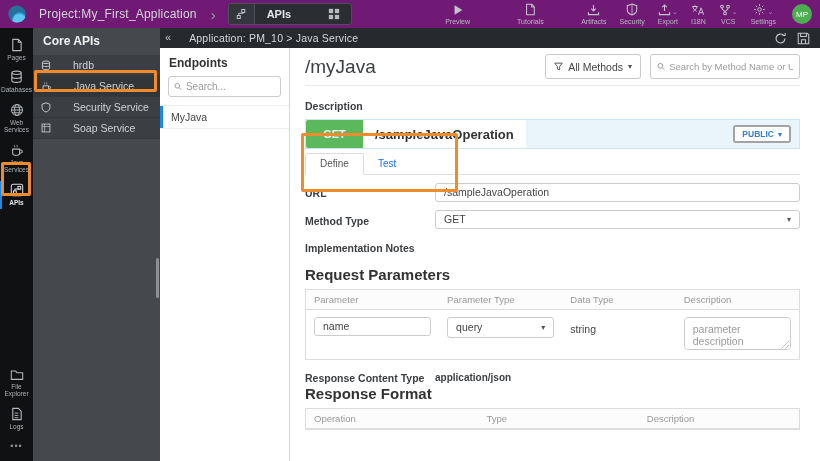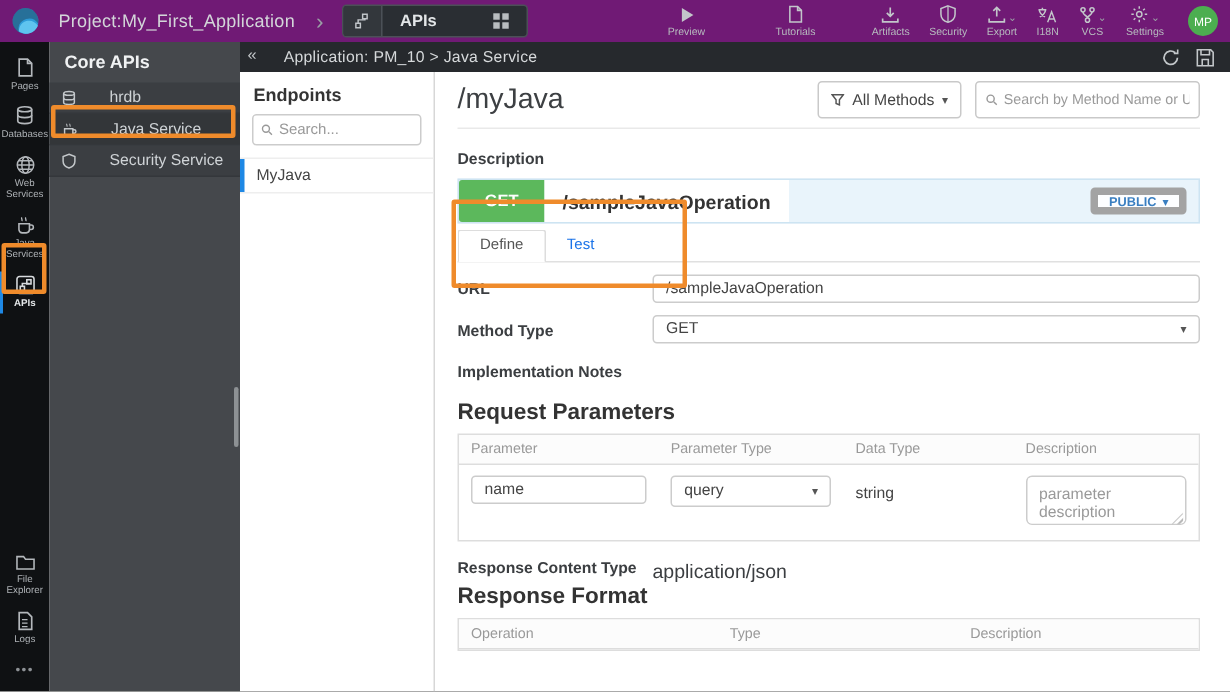--- a/index.html
+++ b/index.html
@@ -85,41 +85,41 @@
     background:repeating-linear-gradient(135deg, transparent 0 2px, #b9b9b9 2px 3px); clip-path:polygon(100% 0,100% 100%,0 100%); }
   input.ti { width:100%; height:19px; border:1px solid #ccc; border-radius:3px; font-family:inherit; font-size:10.5px; color:#444; padding:0 8px; outline:none; }
   .sel { height:19px; border:1px solid #ccc; border-radius:3px; display:flex; align-items:center; font-size:10.5px; color:#444; padding:0 8px; cursor:pointer; background:#fff; }
   .sel .sel-caret { margin-left:auto; font-size:8px; color:#555; }
 
   
   .operation { margin-top:7px; position:relative; }
   .op-head { height:30px; background:#e9f4fb; border:1px solid #cde4f2; display:flex; align-items:stretch; }
   .get-badge { width:57px; background:#5cb85c; color:#fff; font-size:11px; font-weight:bold; display:flex; align-items:center; justify-content:center; border-radius:2px 0 0 2px; cursor:pointer; }
   .op-path { background:#fff; display:flex; align-items:center; padding:0 12px; font-size:13px; font-weight:bold; color:#333; }
-  .public-btn { margin:auto 8px auto auto; height:18px; border:5px solid #a3a3a3; border-radius:3px; background:#fdfeff; color:#3a7fc1; font-size:8.5px; font-weight:bold; display:flex; align-items:center; gap:4px; padding:0 7px; cursor:pointer; }
+  .public-btn { margin:auto 8px auto auto; height:18px; border:2px solid #a3a3a3; border-radius:3px; background:#fdfeff; color:#3a7fc1; font-size:8.5px; font-weight:bold; display:flex; align-items:center; gap:4px; padding:0 7px; cursor:pointer; }
   .tabs-row { display:flex; align-items:flex-end; border-bottom:1px solid #e0e0e0; margin-top:3px; height:23px; }
   .tab { font-size:10px; padding:4px 14px 5px; cursor:pointer; }
   .tab.active { border:1px solid #ddd; border-bottom:1px solid #fff; margin-bottom:-1px; background:#fff; color:#555; border-radius:2px 2px 0 0; }
   .tab.link { color:#1a73e8; }
 
   
   .sec-title { font-size:15px; font-weight:bold; color:#333; margin-top:12px; }
   .tbl { border:1px solid #ddd; margin-top:6px; }
   .tbl-head { display:flex; background:#fcfcfc; border-bottom:1px solid #ddd; }
   .tbl-head .th { font-size:9.5px; color:#999; padding:4px 8px; }
   .tbl-row { display:flex; align-items:flex-start; }
   .tbl-row .td { padding:7px 8px; font-size:10.5px; color:#444; }
   .rp-c1 { width:27%; } .rp-c2 { width:25%; } .rp-c3 { width:23%; } .rp-c4 { width:25%; }
   .rf-c1 { width:35%; } .rf-c2 { width:32.5%; } .rf-c3 { width:32.5%; }
   .rp-input { width:100%; height:21px; }
   .rp-sel { height:21px; }
   .rp-ta { height:36px; }
   .rct-row { display:flex; margin-top:12px; }
   .rct-label { width:130px; flex:0 0 130px; font-size:10.5px; font-weight:bold; color:#3b3e41; }
-  .rct-value { font-size:13px; font-weight:normal; color:#3b3e41; }
+  .rct-value { font-size:10px; font-weight:bold; color:#3b3e41; }
 
   
   .hl { position:absolute; border:3px solid #ef8b2b; border-radius:2px; pointer-events:none; z-index:50; }
   .hl-apis { left:1px; top:162px; width:30px; height:34px; }
   .hl-javaservice { left:34px; top:70px; width:123px; height:22px; }
   .hl-operation { left:301px; top:133px; width:157px; height:59px; }
 </style>
 </head>
 <body>
 
@@ -316,20 +316,27 @@
             <path d="M5.2 2.2c-.8 1 .8 1.6 0 2.8M8.2 2.2c-.8 1 .8 1.6 0 2.8" stroke-width="1"></path>
           </svg>
         <span>Java Service</span>
       </div>
       <div class="capi-item">
         <svg width="10" height="11" viewBox="0 0 14 15" fill="none" stroke="#c3c7ca" stroke-width="1.4">
             <path d="M7 1 12.5 3v4.5c0 3.4-2.6 5.4-5.5 6.3-2.9-.9-5.5-2.9-5.5-6.3V3z"></path>
           </svg>
         <span>Security Service</span>
       </div>
+      <div class="capi-item">
+        <svg width="10" height="10" viewBox="0 0 14 14" fill="none" stroke="#c3c7ca" stroke-width="1.3">
+            <rect x="1.5" y="1.5" width="11" height="11"></rect>
+            <path d="M1.5 5h11M5 1.5v11" stroke-width="1"></path>
+          </svg>
+        <span>Soap Service</span>
+      </div>
       <div class="capi-scroll"></div>
     </div>
 
     <div class="workspace">
       <div class="crumbbar">
         <span class="crumb-collapse">«</span>
         <span class="crumb-text">Application: PM_10 &gt; Java Service</span>
         <span class="crumb-actions">
           <span>
             <svg width="13" height="13" viewBox="0 0 16 16" fill="none" stroke="#c3c7ca" stroke-width="1.4">

